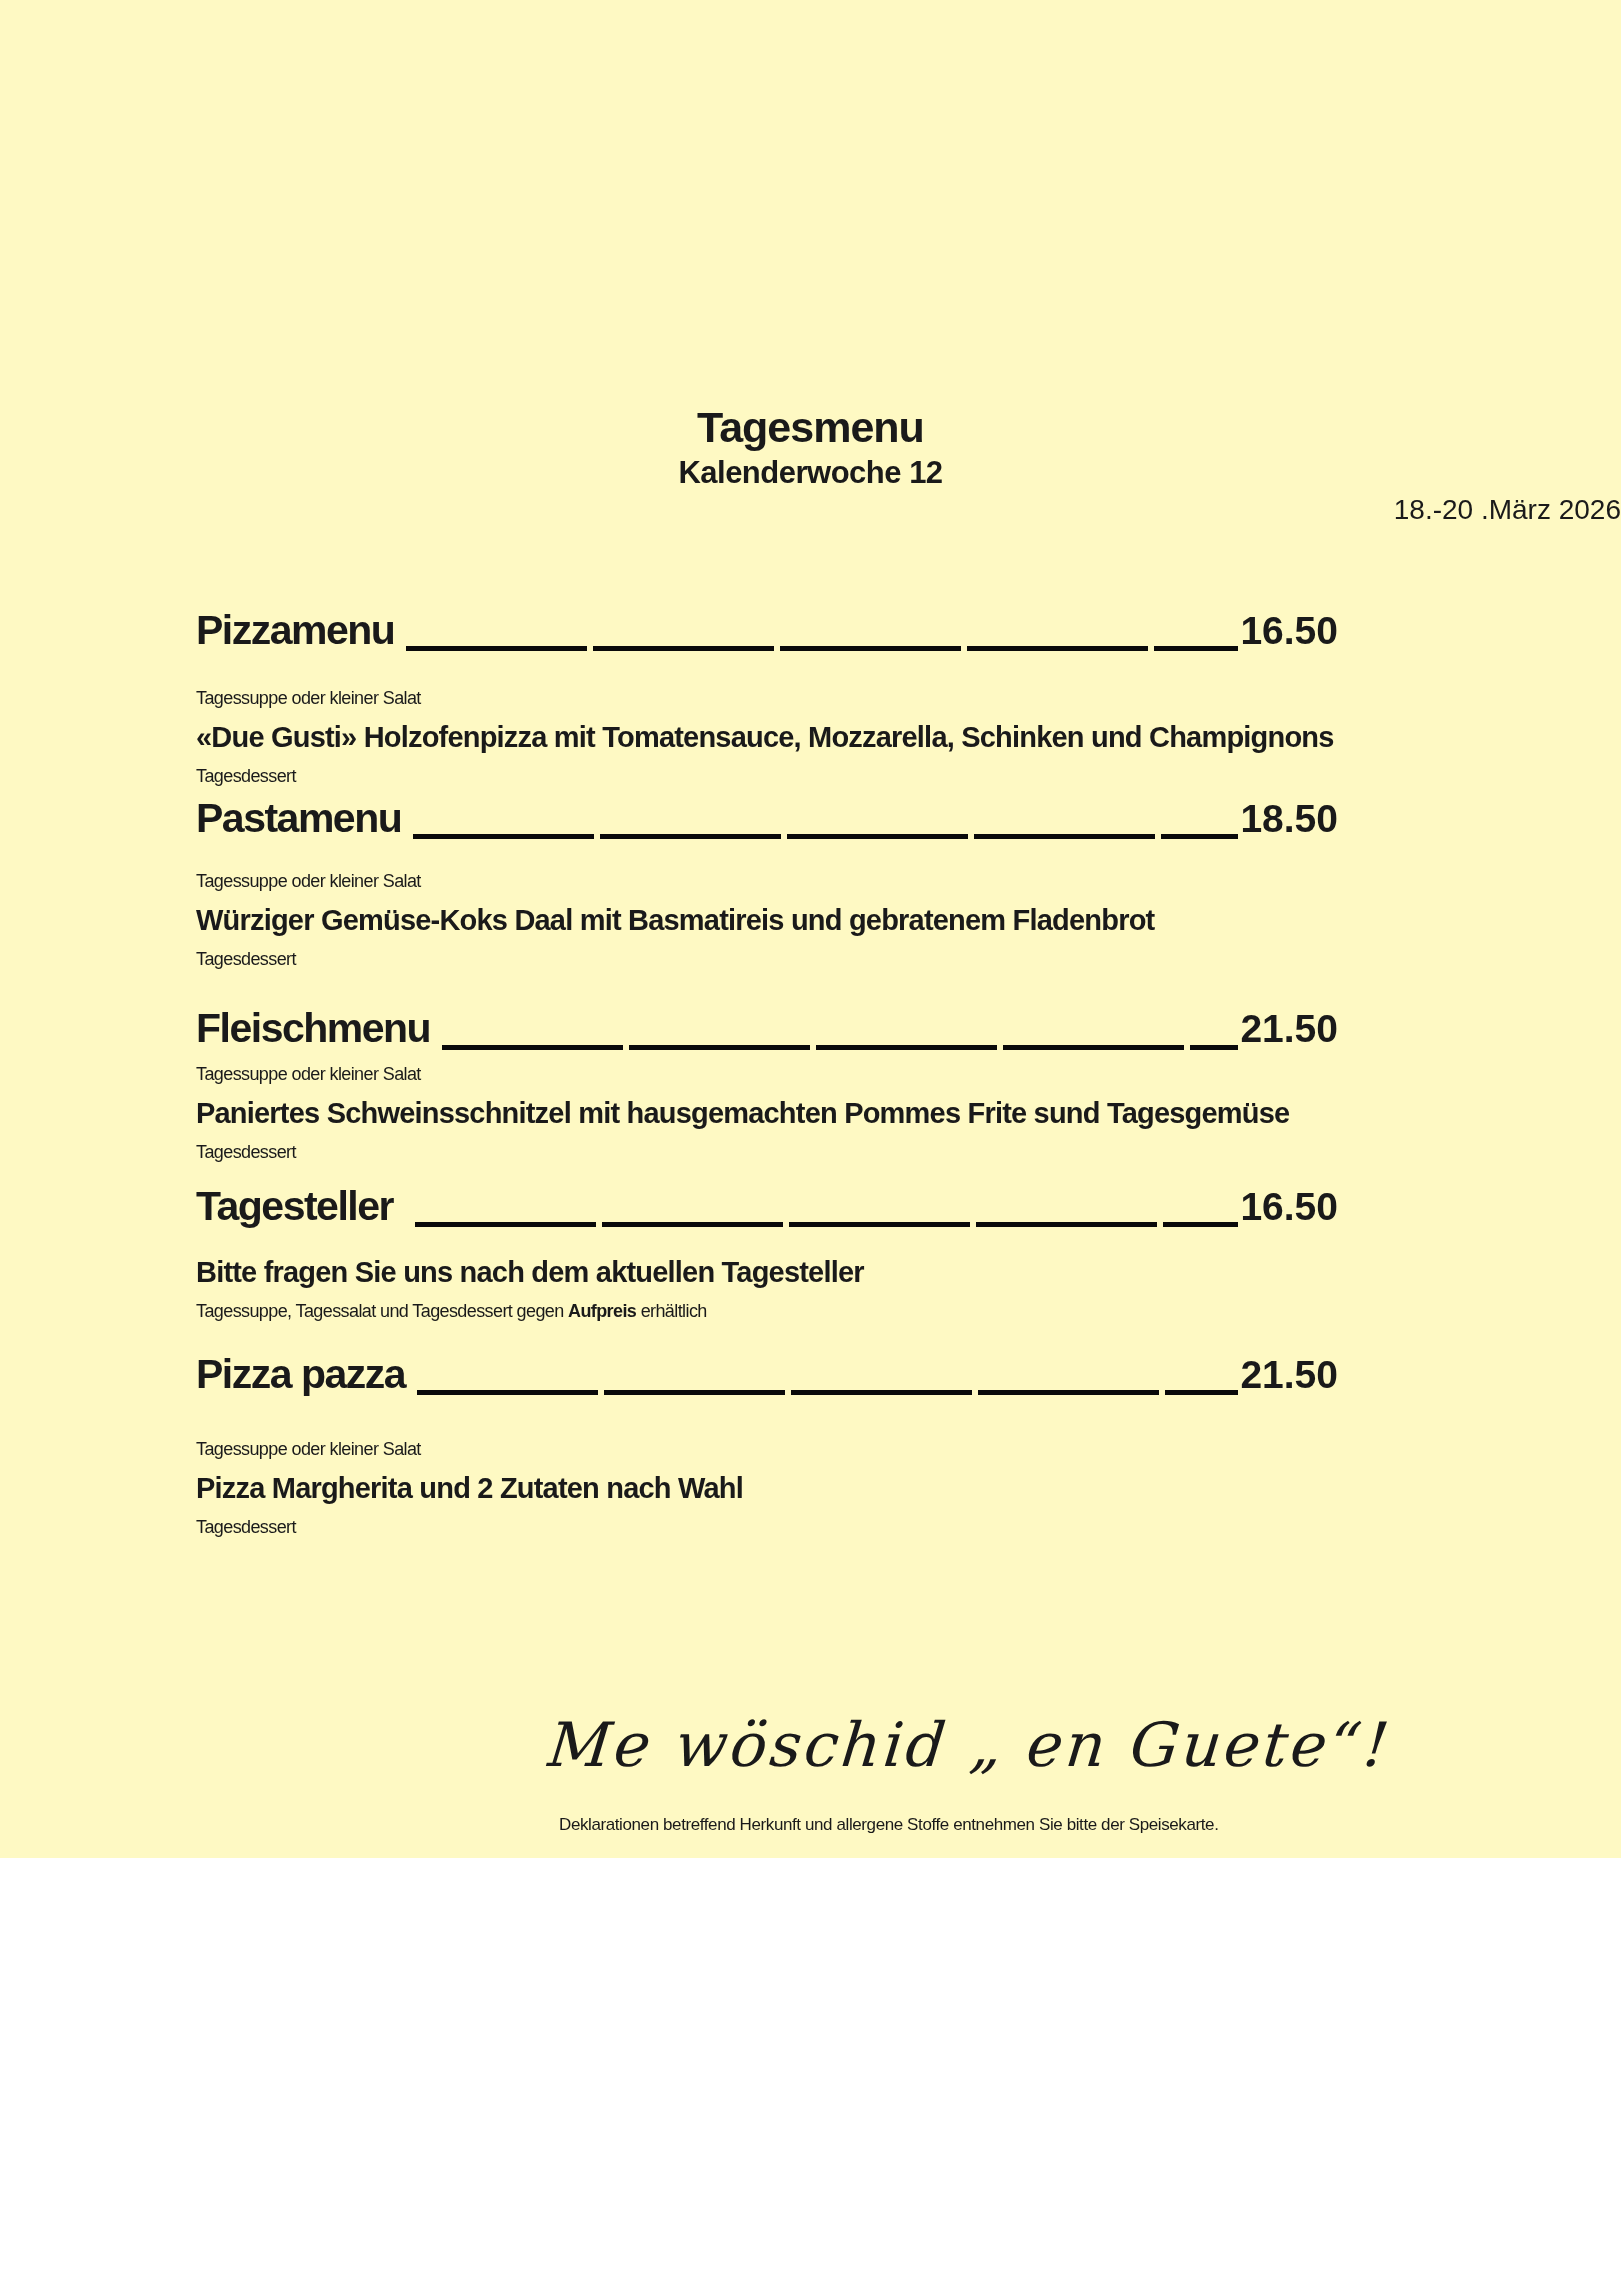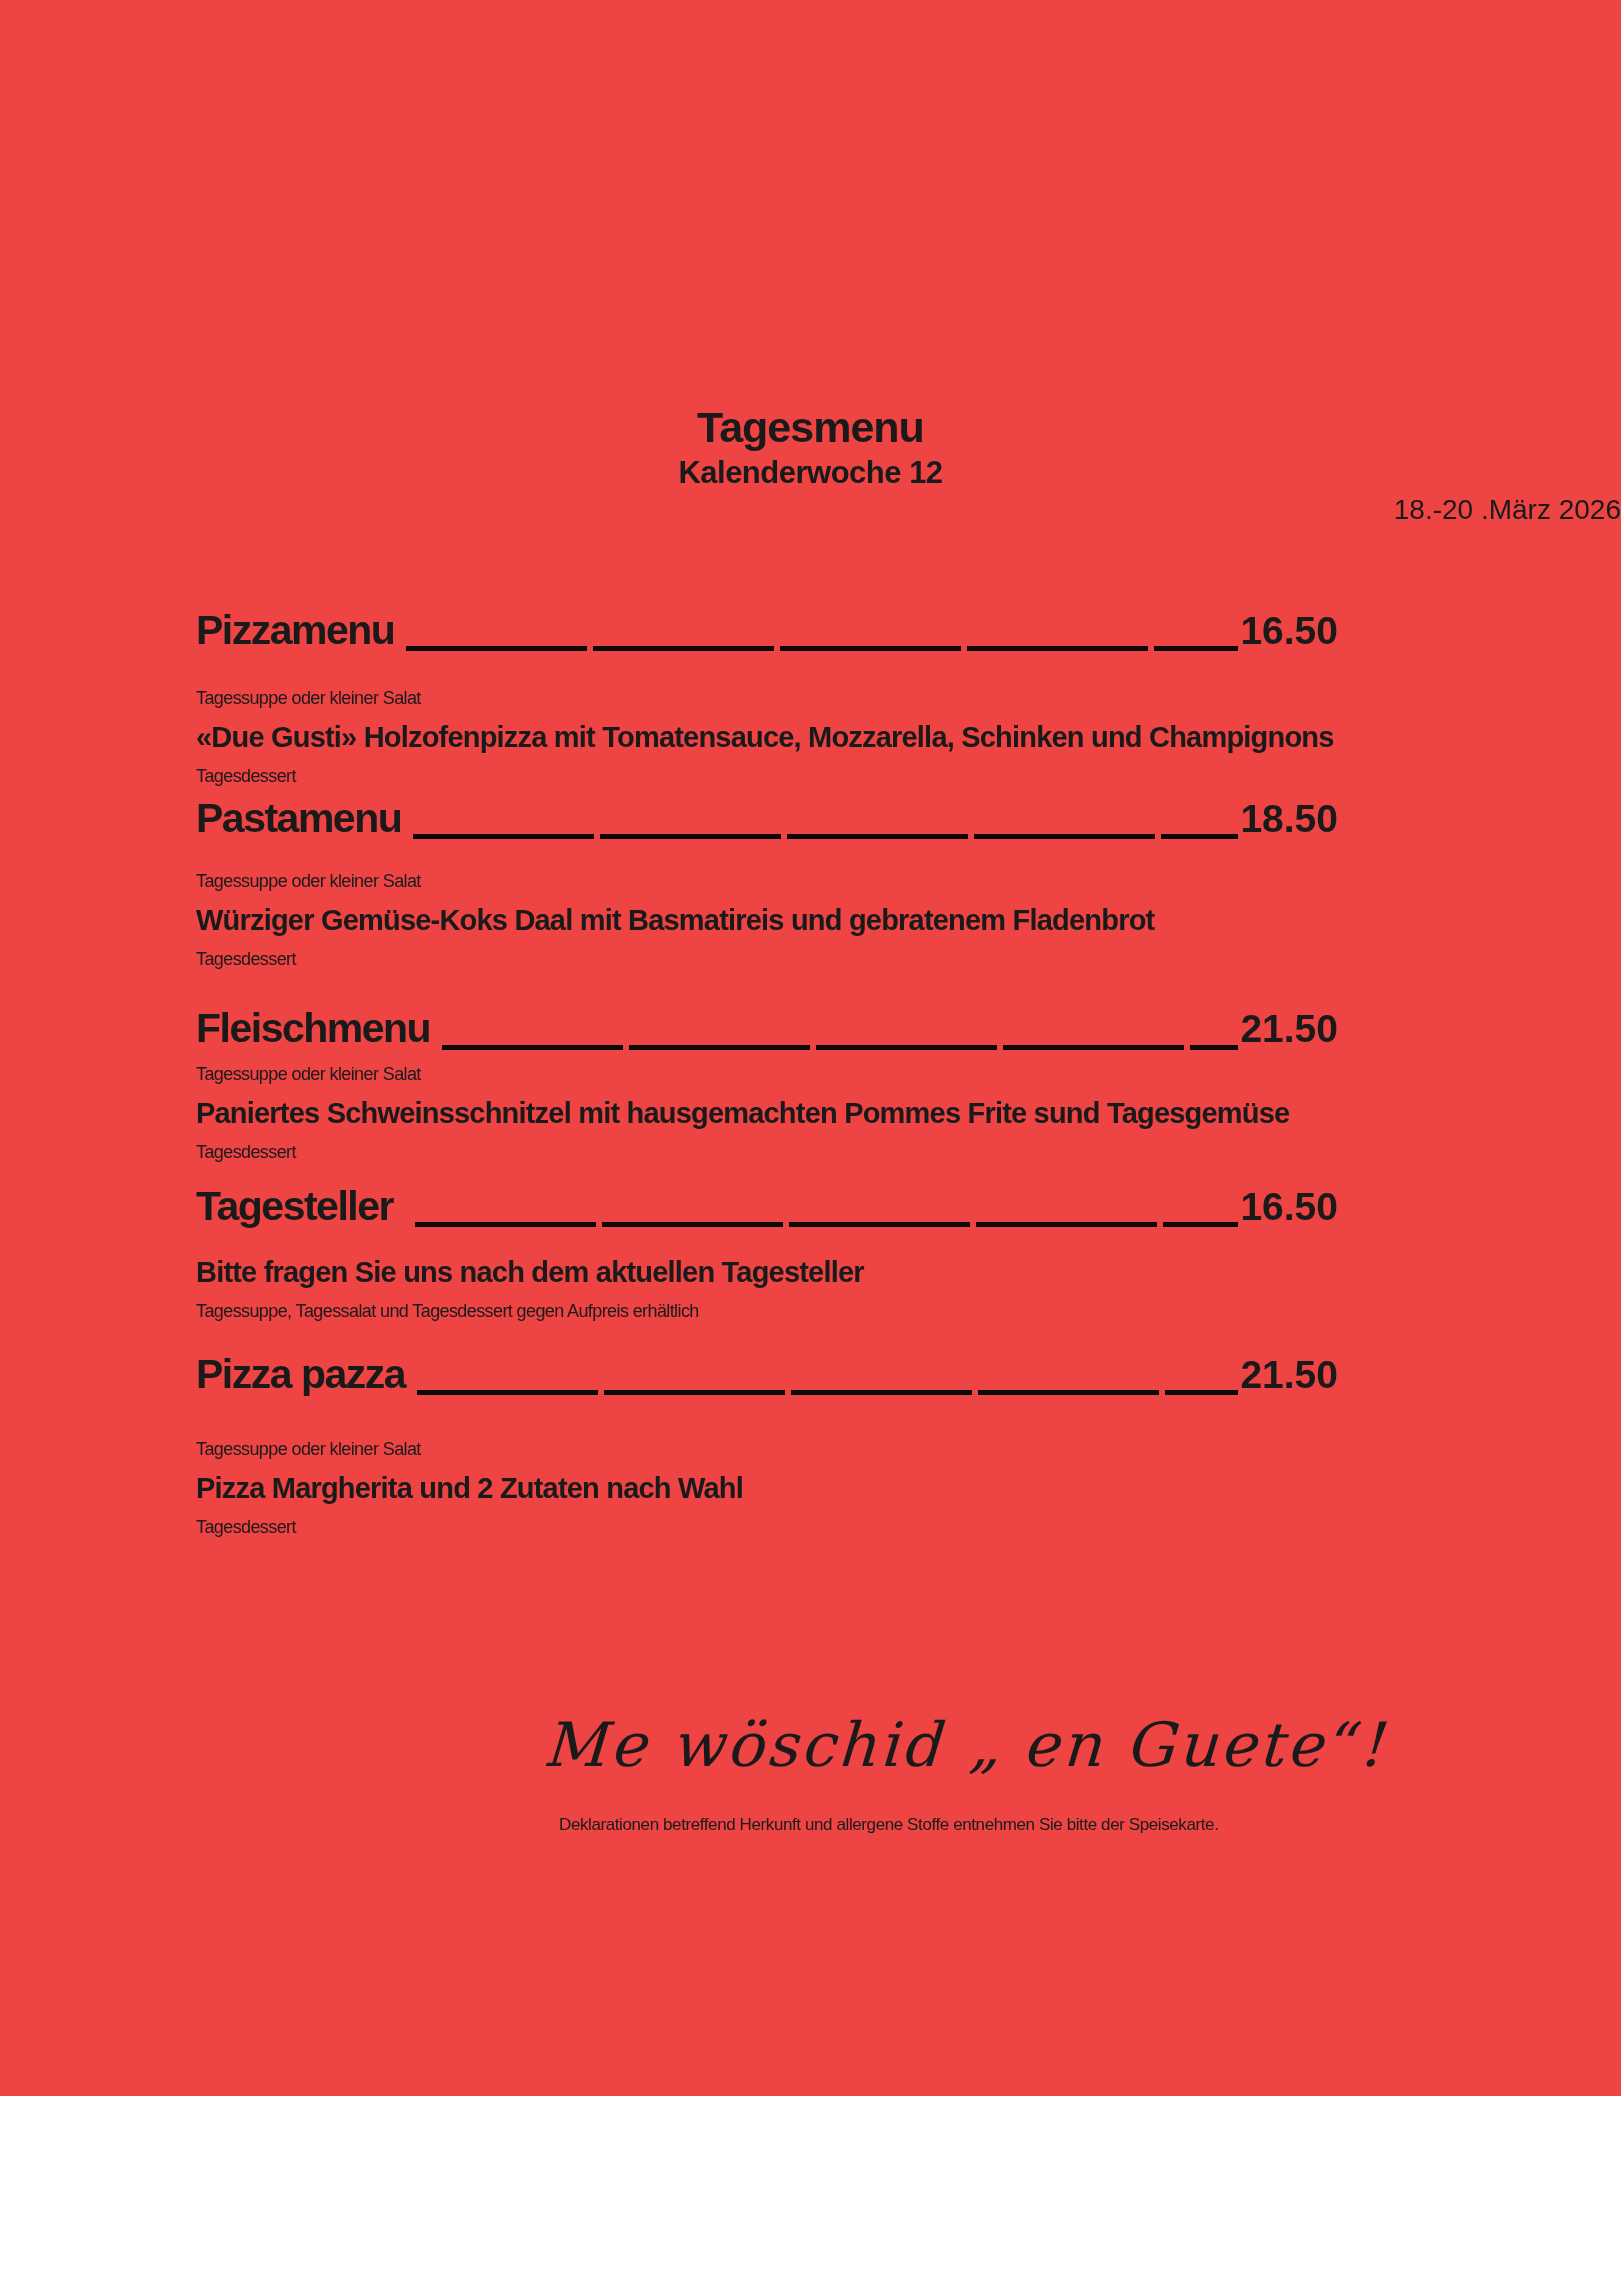--- a/index.html
+++ b/index.html
@@ -7,22 +7,22 @@
   body {
     width: 1621px;
     height: 2293px;
     font-family: "Liberation Sans", sans-serif;
     color: #1a1a1a;
     overflow: hidden;
   }
   .page {
     position: relative;
     width: 1621px;
-    height: 2096px;
-    background: #ef4444;
+    height: 1858px;
+    background: #fef9c3;
   }
 
   
   .title-block {
     padding-top: 402px;
     text-align: center;
     width: 100%;
   }
   .menu-title {
     font-size: 43px;
@@ -82,21 +82,21 @@
     line-height: 37px;
     letter-spacing: -0.6px;
     white-space: nowrap;
   }
   .line.bold {
     font-size: 29px;
     font-weight: 700;
     line-height: 41px;
     letter-spacing: -0.8px;
   }
-  .line .inline-bold { font-weight: 400; }
+  .line .inline-bold { font-weight: 700; }
 
   .sec-1 { margin-top: 80px; }
   .sec-2 { margin-top: 0px; }
   .sec-2 .section-lines { margin-top: 21.6px; }
   .sec-3 { margin-top: 27.4px; }
   .sec-3 .section-lines { margin-top: 3.9px; }
   .sec-4 { margin-top: 11.8px; }
   .sec-4 .section-lines { margin-top: 21.6px; }
   .sec-5 { margin-top: 21px; }
   .sec-5 .section-lines { margin-top: 33px; }

